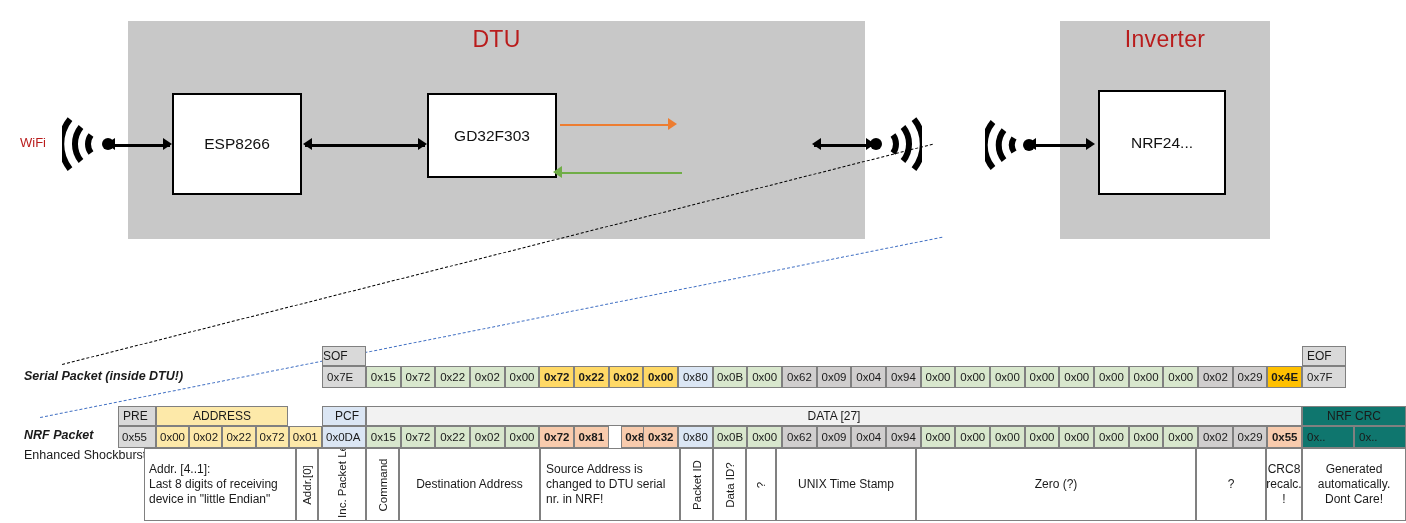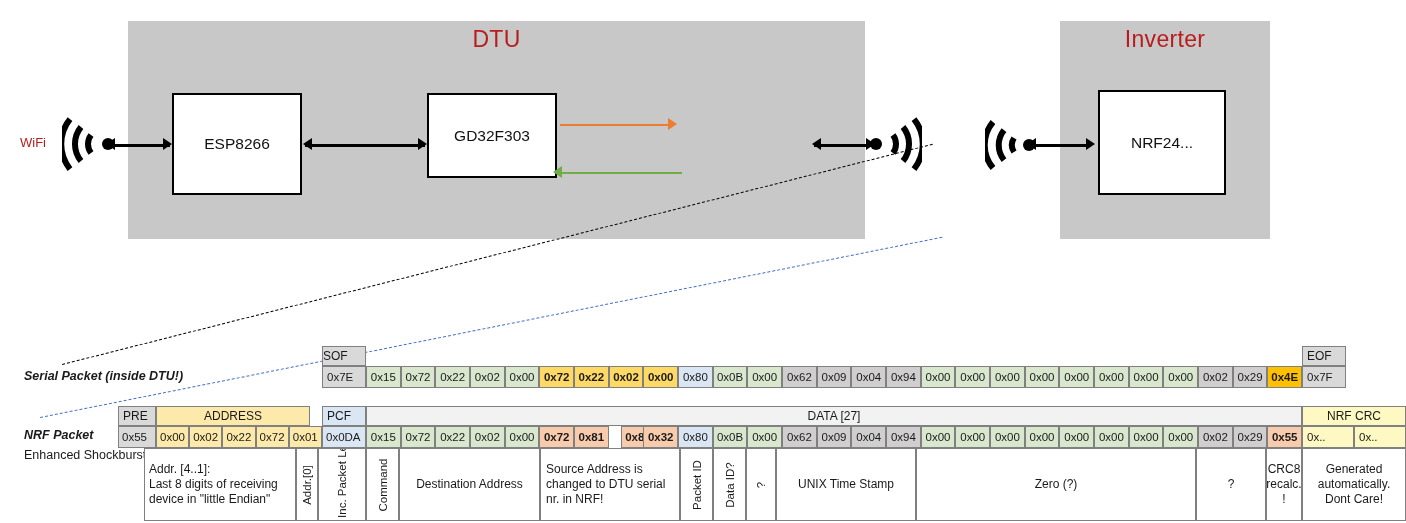--- a/index.html
+++ b/index.html
@@ -43,21 +43,21 @@
       display:flex;align-items:center;justify-content:center;
       border:1px solid #808080;overflow:hidden;white-space:nowrap;}
   .b{font-weight:bold;}
   .hdr{font-size:12px;}
 
   .c-gray{background:#d9d9d9;}
   .c-green{background:#d8e7cd;}
   .c-yellow{background:#ffd966;}
   .c-lyellow{background:#fde9a9;}
   .c-blue{background:#dbe6f4;}
-  .c-mblue{background:#fef9c3;}
+  .c-mblue{background:#0f766e;}
   .c-orange{background:#ffc000;}
   .c-lorange{background:#f8cbad;}
   .c-gr2{background:#d0cece;}
   .c-empty{background:#f2f2f2;}
 
   .rowlabel{position:absolute;font-size:12.5px;}
   .rowlabel.bi{font-weight:bold;font-style:italic;}
 
   .vtxt{position:absolute;box-sizing:border-box;border:1px solid #808080;
         background:#fff;overflow:hidden;}
@@ -171,22 +171,22 @@
       <div class="pk c-green" style="left: 1163.41px; top: 366px; width: 34.67px; height: 22px;">0x00</div>
       <div class="pk c-gr2" style="left: 1198.08px; top: 366px; width: 34.67px; height: 22px;">0x02</div>
       <div class="pk c-gr2" style="left: 1232.75px; top: 366px; width: 34.67px; height: 22px;">0x29</div>
       <div class="pk c-orange b" style="left: 1267.42px; top: 366px; width: 34.67px; height: 22px;">0x4E</div>
     </div>
 
   <div class="pk c-gray hdr" style="left:1302px;top:346px;width:44px;height:20px;justify-content:flex-start;padding-left:4px;">EOF</div>
   <div class="pk c-gray" style="left:1302px;top:366px;width:44px;height:22px;justify-content:flex-start;padding-left:4px;">0x7F</div>
 
   <div class="pk c-gray hdr" style="left:118px;top:406px;width:38px;height:20px;justify-content:flex-start;padding-left:4px;">PRE</div>
-  <div class="pk c-lyellow hdr" style="left:156px;top:406px;width:154px;height:20px;">ADDRESS</div>
-  <div class="pk c-blue hdr" style="left:322px;top:406px;width:44px;height:20px;justify-content:flex-start;padding-left:4px;">PCF</div>
+  <div class="pk c-lyellow hdr" style="left:156px;top:406px;width:132px;height:20px;">ADDRESS</div>
+  <div class="pk c-blue hdr" style="left:322px;top:406px;width:44px;height:20px;justify-content:flex-start;padding-left:12px;">PCF</div>
   <div class="pk c-empty hdr" style="left:366px;top:406px;width:936px;height:20px;">DATA [27]</div>
   <div class="pk c-mblue hdr" style="left:1302px;top:406px;width:104px;height:20px;">NRF CRC</div>
 
   <div class="pk c-gray" style="left:118px;top:426px;width:38px;height:22px;justify-content:flex-start;padding-left:3px;">0x55</div>
   <div id="nrf-address">
       <div class="pk c-lyellow" style="left: 156px; top: 426px; width: 33.2px; height: 22px; justify-content: flex-start; padding-left: 3px;">0x00</div>
       <div class="pk c-lyellow" style="left: 189.2px; top: 426px; width: 33.2px; height: 22px; justify-content: flex-start; padding-left: 3px;">0x02</div>
       <div class="pk c-lyellow" style="left: 222.4px; top: 426px; width: 33.2px; height: 22px; justify-content: flex-start; padding-left: 3px;">0x22</div>
       <div class="pk c-lyellow" style="left: 255.6px; top: 426px; width: 33.2px; height: 22px; justify-content: flex-start; padding-left: 3px;">0x72</div>
       <div class="pk c-lyellow" style="left: 288.8px; top: 426px; width: 33.2px; height: 22px; justify-content: flex-start; padding-left: 3px;">0x01</div>

